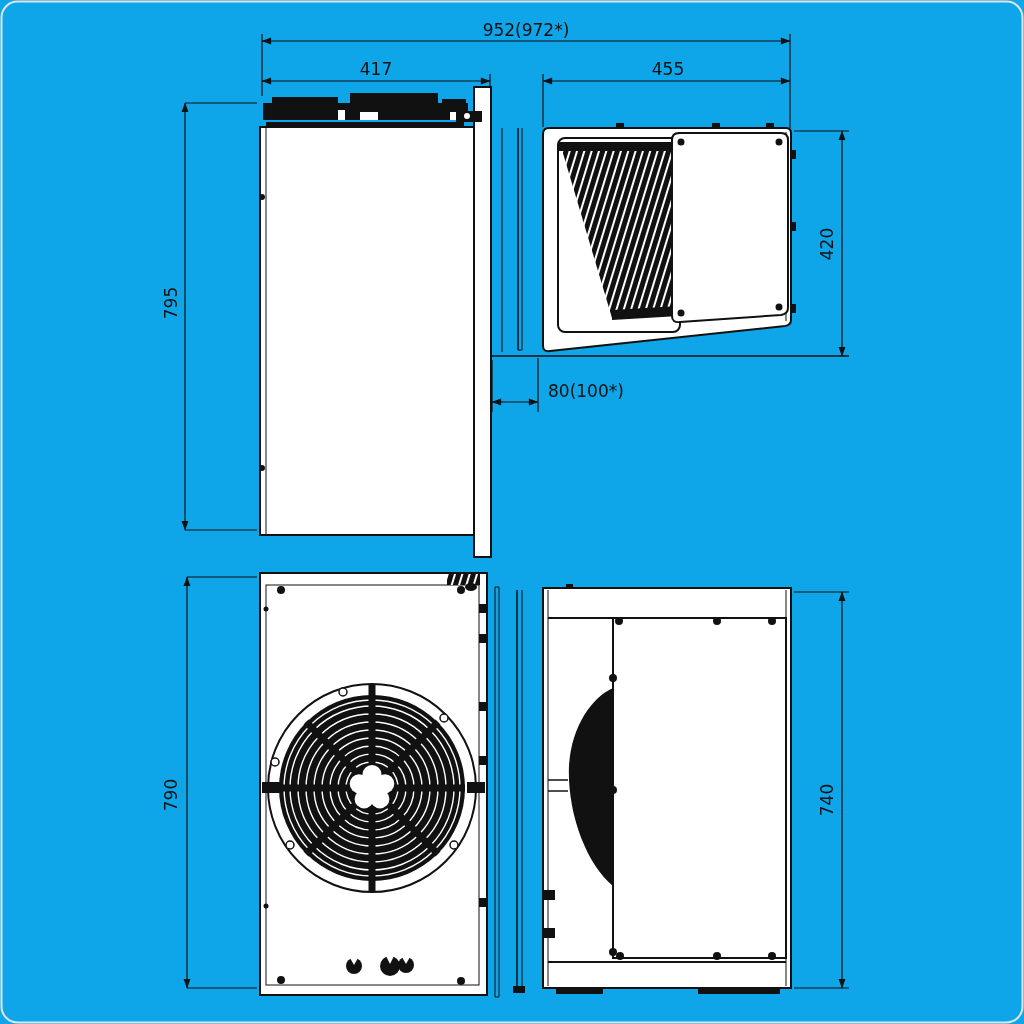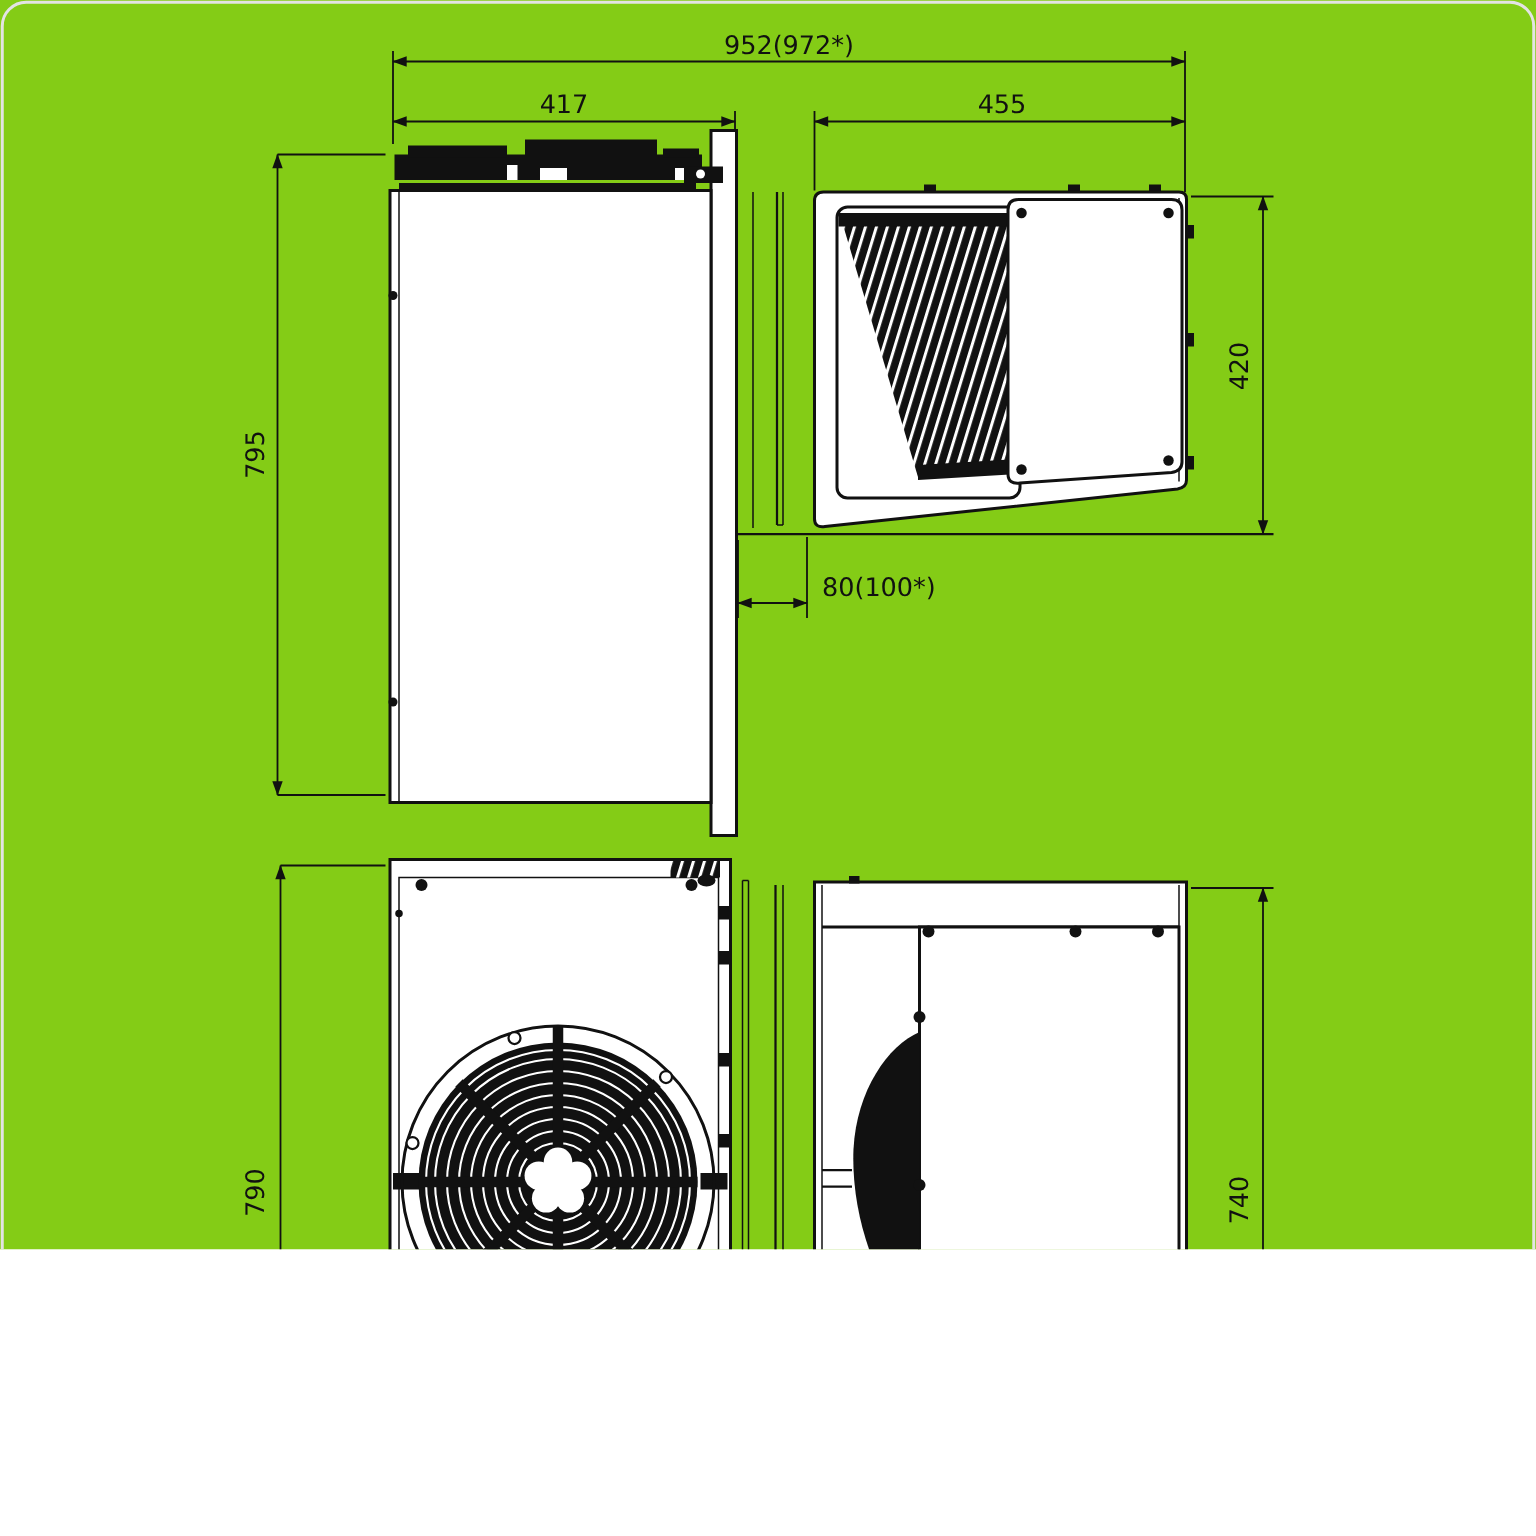--- a/index.html
+++ b/index.html
@@ -1,16 +1,16 @@
 <!DOCTYPE html>
 <html><head>
 <meta charset="utf-8">
 <style>
   html,body{margin:0;padding:0;background:#ffffff;}
-  .stage{width:1024px;height:833px;position:relative;background:#84cc16;overflow:hidden;}
+  .stage{width:1024px;height:1024px;position:relative;background:#0ea5e9;overflow:hidden;}
   svg{display:block;}
   text{font-family:"DejaVu Sans","Liberation Sans",sans-serif;font-size:17px;fill:#111;}
   .thin{stroke:#111;stroke-width:1;fill:none;}
   .med{stroke:#111;stroke-width:1.5;fill:none;}
   .main{stroke:#111;stroke-width:2;fill:#fff;}
   .mainN{stroke:#111;stroke-width:2;fill:none;}
   .dim{stroke:#111;stroke-width:1.2;fill:none;}
   .blk{fill:#111;stroke:none;}
   .wht{fill:#fff;stroke:none;}
 </style>

